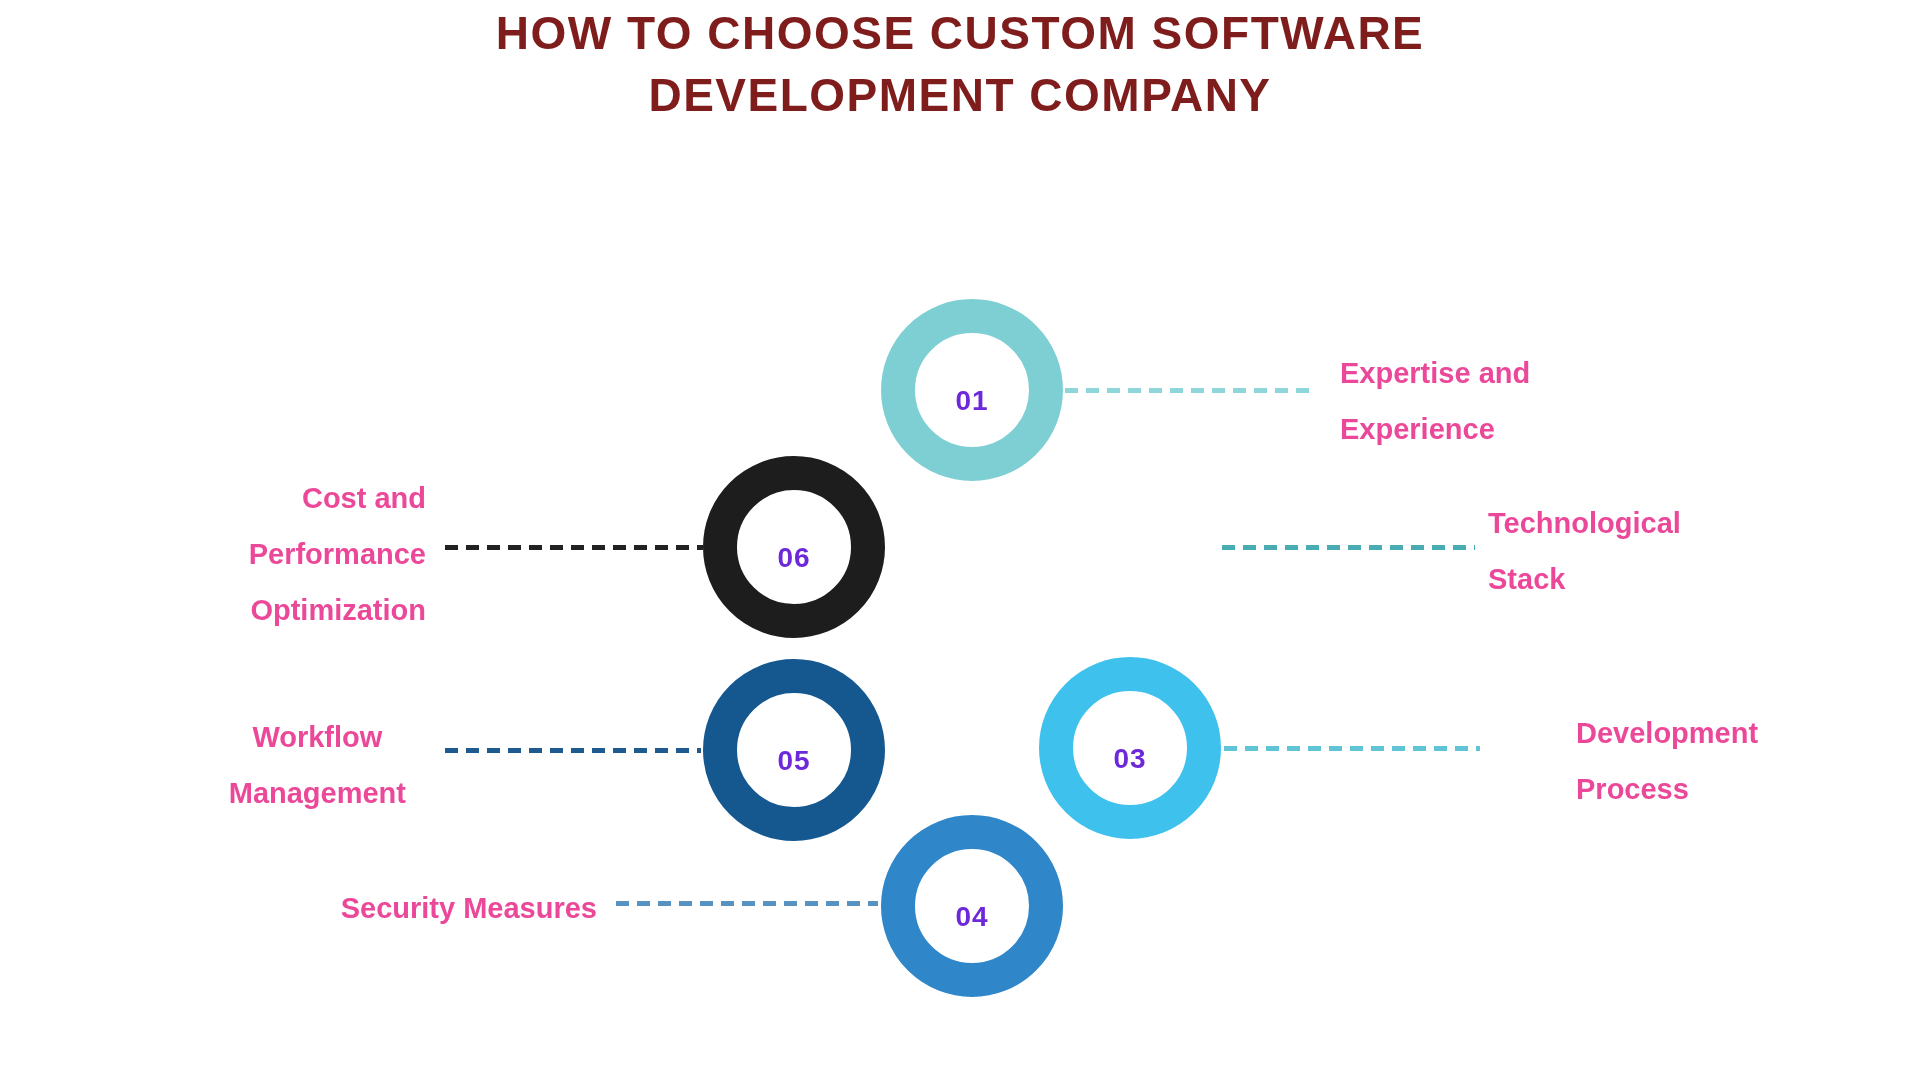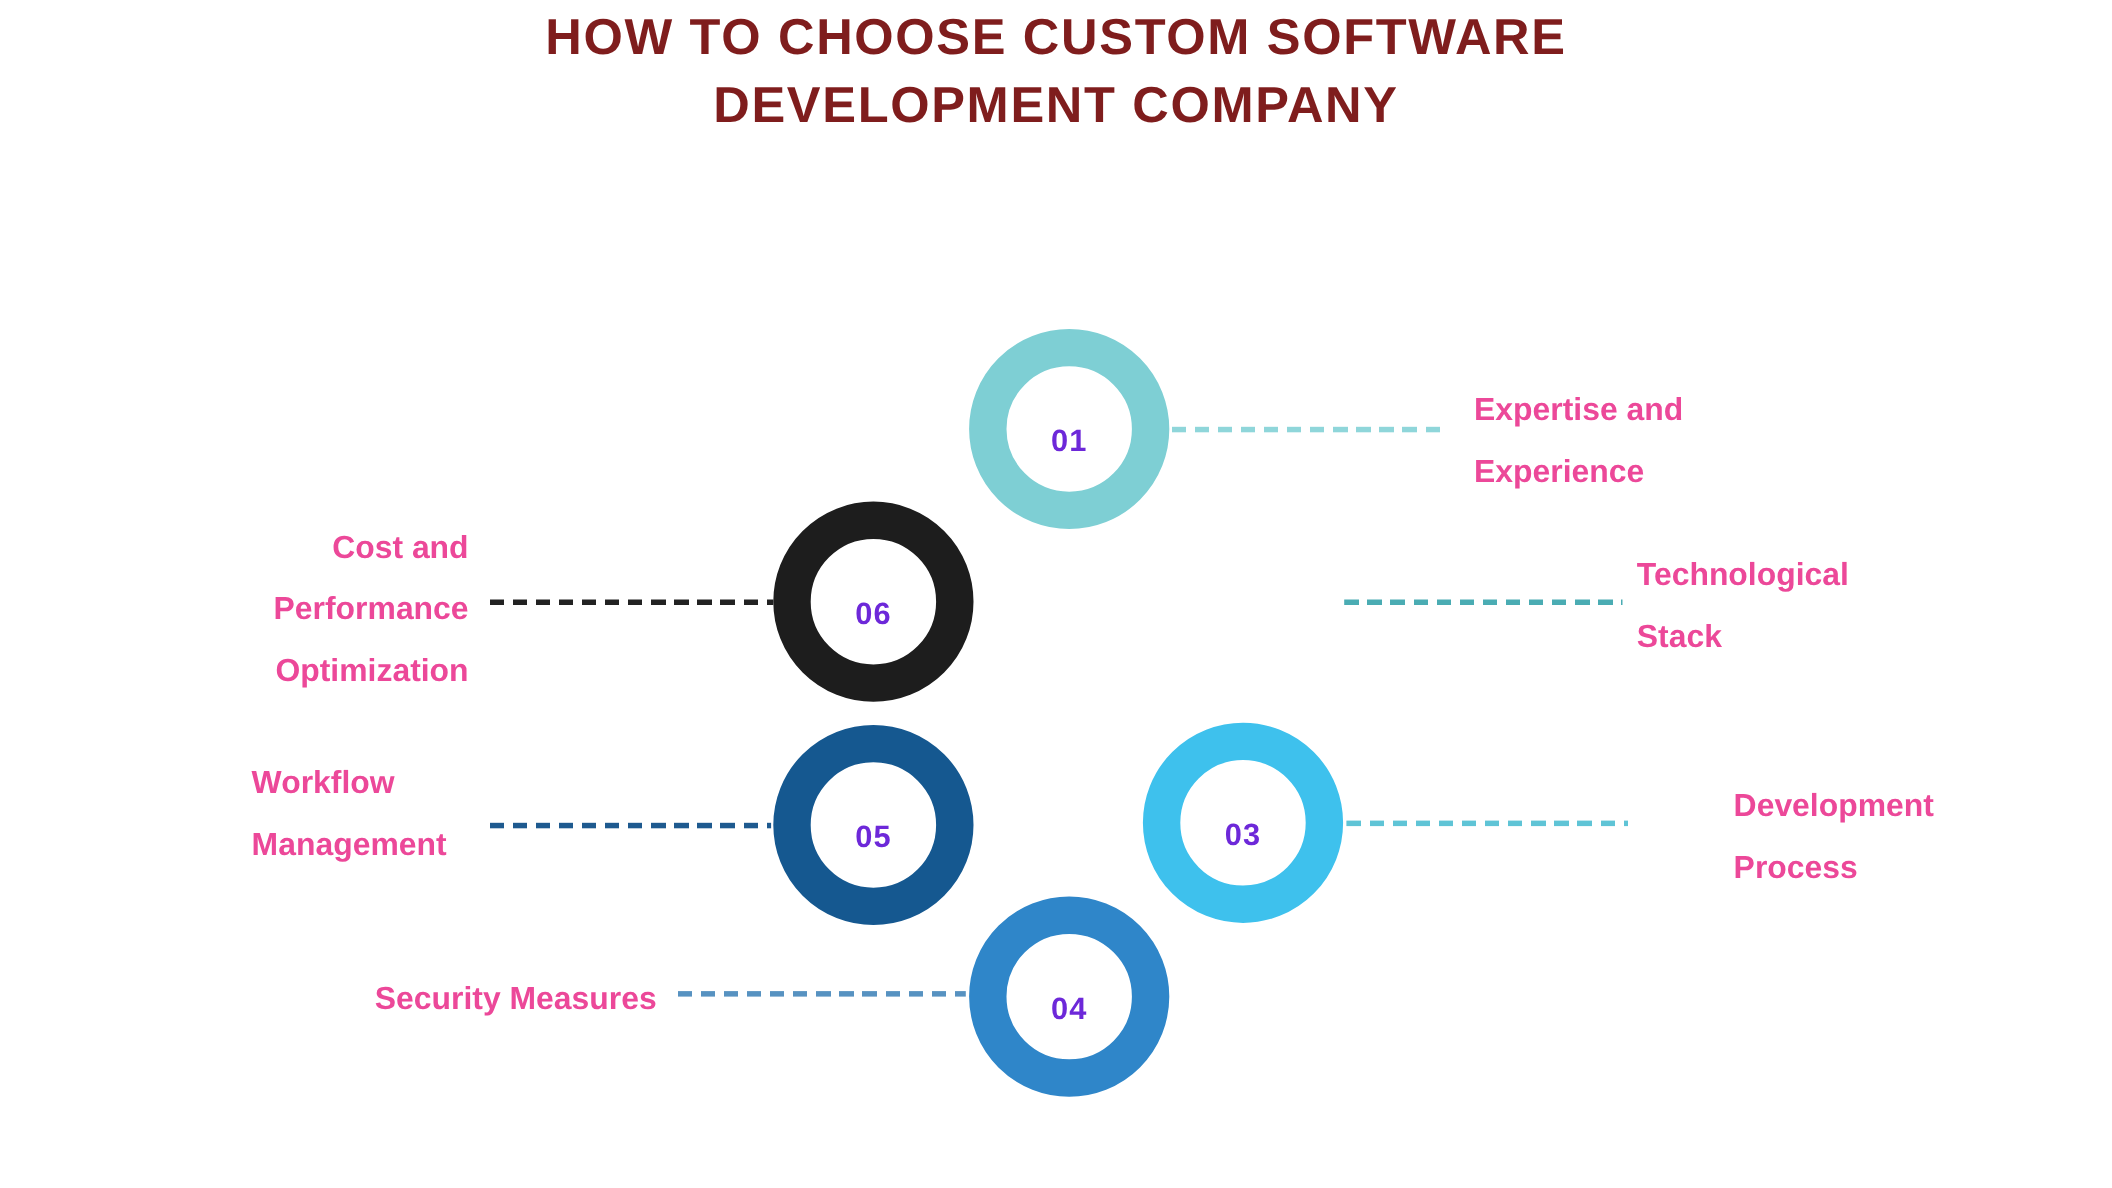--- a/index.html
+++ b/index.html
@@ -82,21 +82,21 @@
     color: #ec4899;
     font-size: 29px;
     font-weight: 700;
     line-height: 56px;
     white-space: pre-line;
   }
   .lbl-01 { left: 1340px; top: 345px; text-align: left; }
   .lbl-02 { left: 1488px; top: 495px; text-align: left; }
   .lbl-03 { left: 1528px; top: 705px; text-align: left; margin-left: 48px; }
   .lbl-04 { right: 1323px; top: 880px; text-align: right; }
-  .lbl-05 { right: 1514px; top: 684px; text-align: left; }
+  .lbl-05 { right: 1514px; top: 709px; text-align: center; }
   .lbl-06 { right: 1494px; top: 470px; text-align: right; }
 </style>
 </head>
 <body>
 
 <div class="canvas">
 
   <div class="title">
     <div>HOW TO CHOOSE CUSTOM SOFTWARE</div>
     <div>DEVELOPMENT COMPANY</div>

